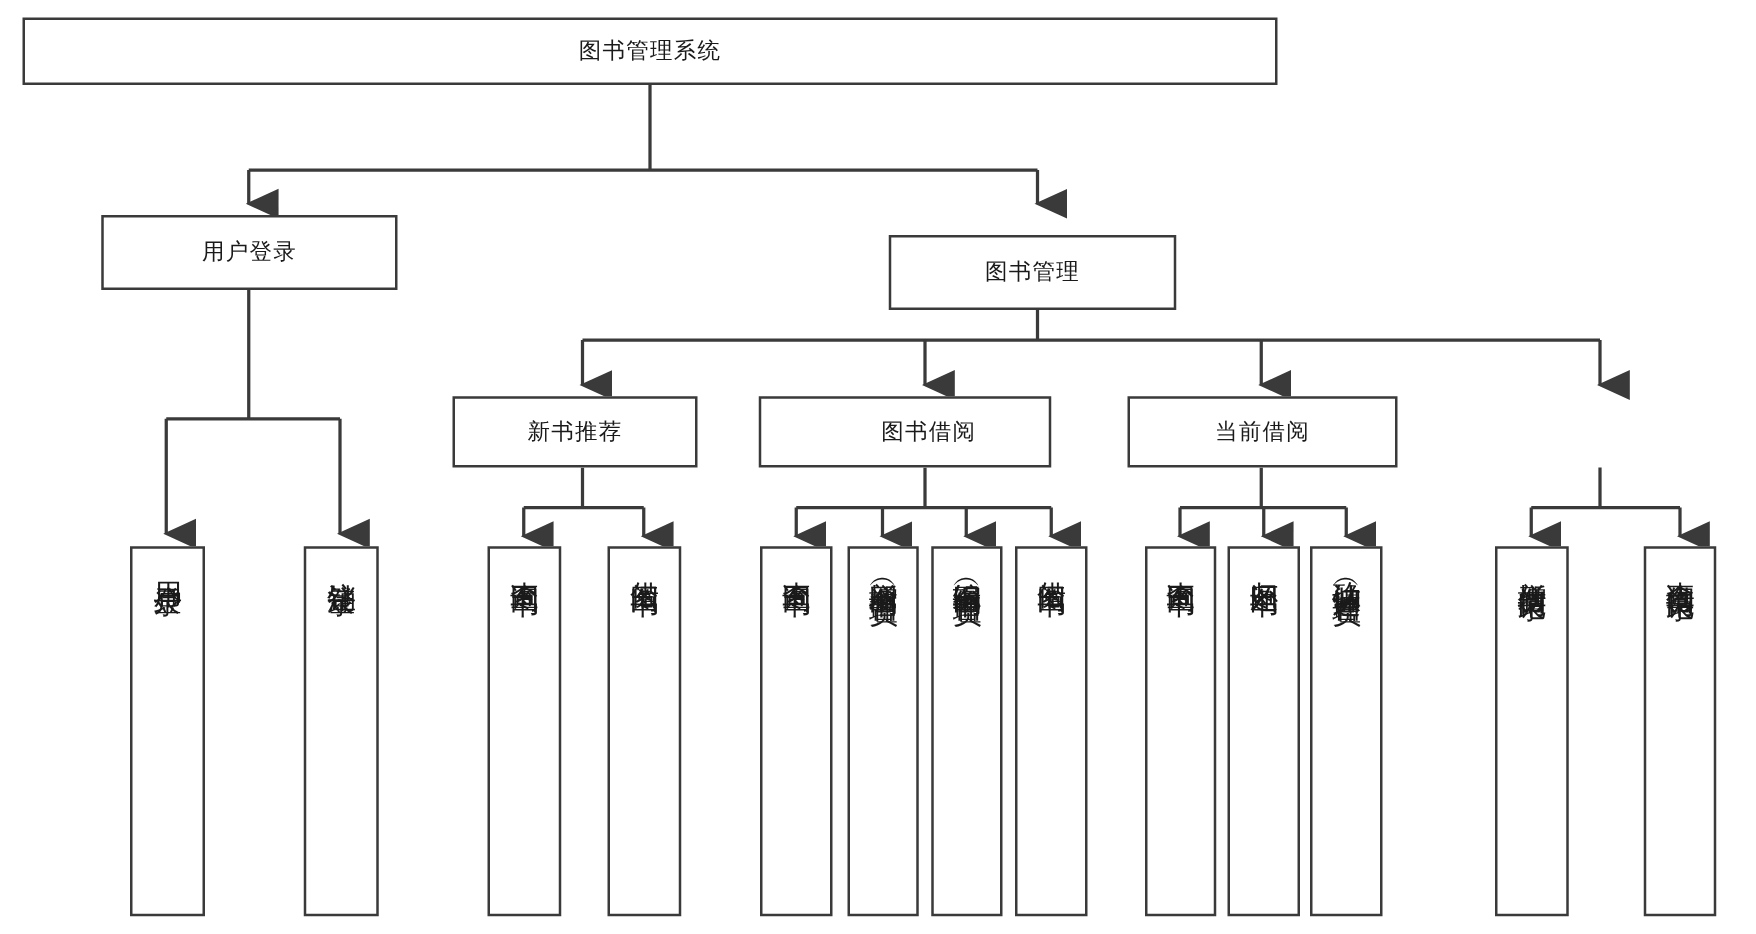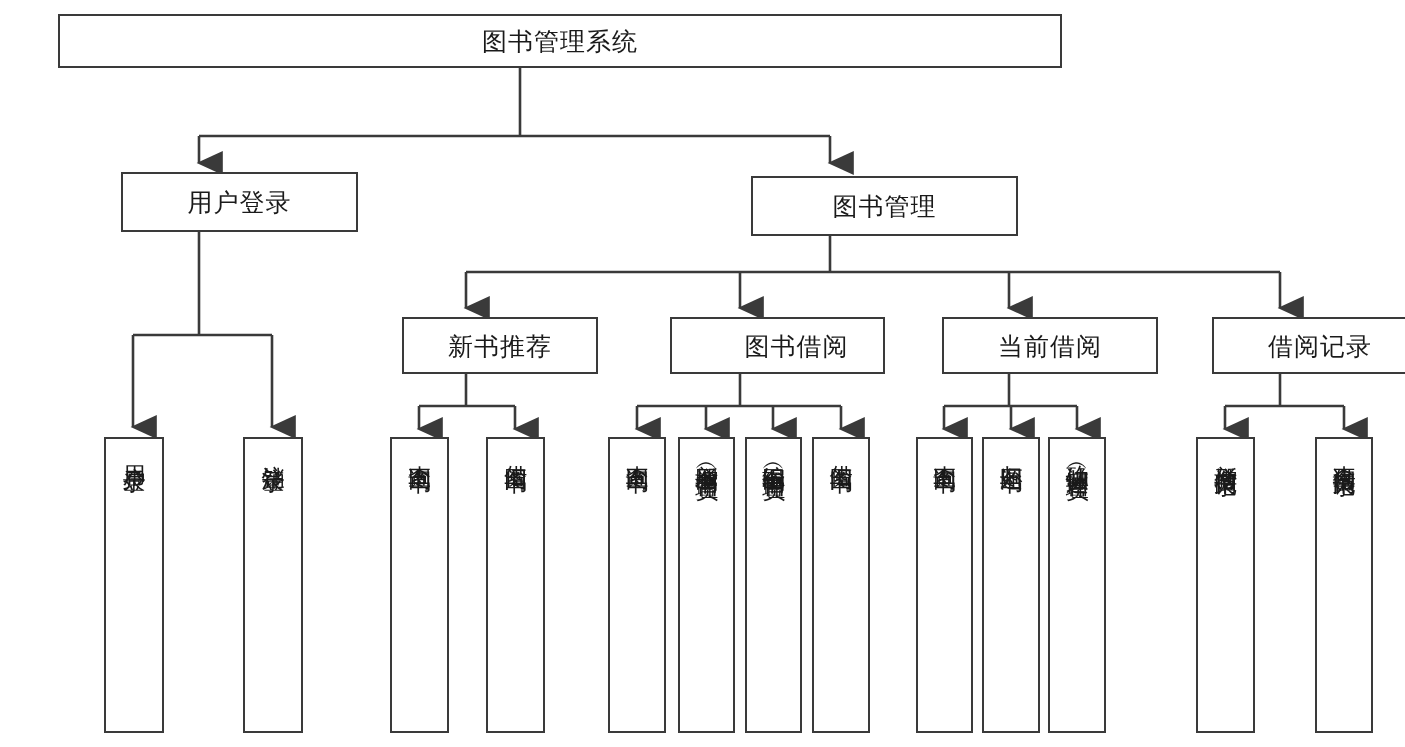--- a/index.html
+++ b/index.html
@@ -28,24 +28,23 @@
     position: absolute;
     box-sizing: border-box;
     background: #ffffff;
     border: 2px solid #3a3a3a;
     display: flex;
     align-items: center;
     justify-content: center;
     color: #1a1a1a;
   }
   .node.horiz {
-    font-size: 25px;
+    font-size: 18px;
     letter-spacing: 1px;
     line-height: 1.2;
-    margin-left: 40px;
   }
   .node.vert {
     padding-top: 8px;
     align-items: flex-start;
     justify-content: center;
   }
   .node.vert .vlabel {
     writing-mode: vertical-rl;
     text-orientation: upright;
     font-size: 23px;
@@ -116,26 +115,25 @@
       <path d="M 1280 374 L 1280 406"></path>
       <path d="M 1225 406 L 1344 406"></path>
       <path d="M 1225 406 L 1225 429" marker-end="url(#arrow)"></path>
       <path d="M 1344 406 L 1344 429" marker-end="url(#arrow)"></path>
     </g>
   </svg>
 
   <div class="node horiz" style="left:18px; top:14px; width:1004px; height:54px;">图书管理系统</div>
 
   <div class="node horiz" style="left:81px; top:172px; width:237px; height:60px;">用户登录</div>
-  <div class="node horiz" style="left:711px; top:176px; width:267px; height:60px;">图书管理</div>
+  <div class="node horiz" style="left:711px; top:188px; width:230px; height:60px;">图书管理</div>
 
   <div class="node horiz" style="left:362px; top:317px; width:196px; height:57px;">新书推荐</div>
-  <div class="node horiz" style="left:630px; top:317px; width:215px; height:57px;padding-left:38px;">图书借阅</div>
+  <div class="node horiz" style="left:607px; top:317px; width:234px; height:57px;padding-left:38px;">图书借阅</div>
   <div class="node horiz" style="left:902px; top:317px; width:216px; height:57px;text-align:center;">当前借阅</div>
-  <div class="node horiz" style="left:1172px; top:317px; width:216px; height:57px;">借阅记录</div>
 
   <div class="node vert" style="left:104px; top:437px; width:60px; height:296px;">
     <span class="vlabel">用户登录</span>
   </div>
   <div class="node vert" style="left:243px; top:437px; width:60px; height:296px;">
     <span class="vlabel">注销登录</span>
   </div>
 
   <div class="node vert" style="left:390px; top:437px; width:59px; height:296px;">
     <span class="vlabel">查询图书</span>

